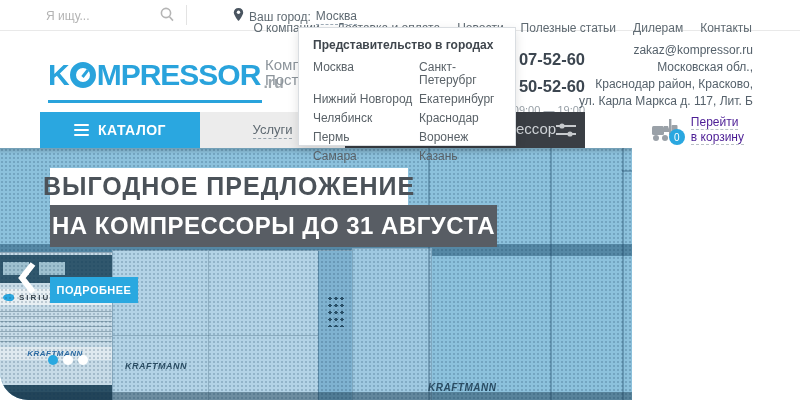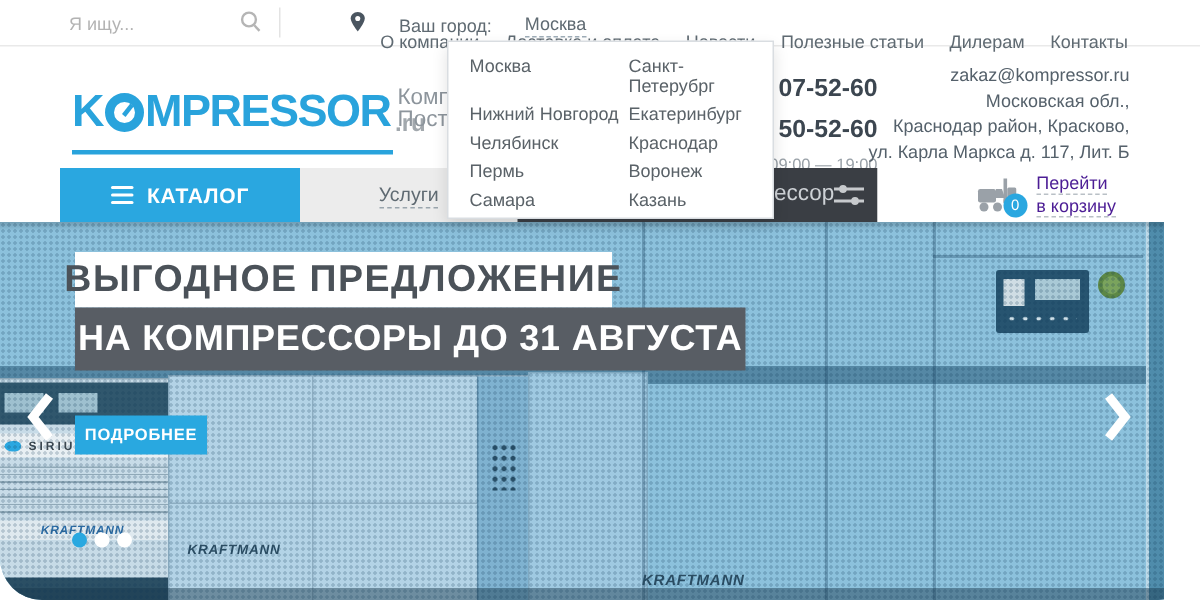--- a/index.html
+++ b/index.html
@@ -5,21 +5,21 @@
   html,body{margin:0;padding:0;background:#fff;font-family:"Liberation Sans",sans-serif;}
   .page{position:relative;width:800px;height:400px;background:#fff;overflow:hidden;border-radius:28px;}
   a,.clickable{cursor:pointer;}
 
   
   .topbar{position:absolute;left:0;top:0;width:800px;height:30px;background:#fff;border-bottom:1px solid #e9e9e9;}
   .search-top{position:absolute;left:44px;top:2px;width:112px;height:26px;border:0;outline:0;font-size:12px;color:#666;font-family:"Liberation Sans",sans-serif;}
   .search-top::placeholder{color:#b3b3b3;}
   .topbar .mag{position:absolute;left:160px;top:7px;}
   .tb-divider{position:absolute;left:186px;top:5px;width:1px;height:20px;background:#e3e3e3;}
-  .city{position:absolute;left:233px;top:8px;display:flex;align-items:center;gap:22px;font-size:12px;color:#5f6a72;}
+  .city{position:absolute;left:233px;top:8px;display:flex;align-items:center;gap:5px;font-size:12px;color:#5f6a72;}
   .city .val{border-bottom:1px dashed #9fadb8;padding-bottom:1px;}
   .topnav{position:absolute;right:48px;top:8px;display:flex;gap:17px;font-size:12px;color:#5f6a72;white-space:nowrap;margin-top:13px;}
 
   
   .logo{position:absolute;left:48px;top:58px;display:flex;align-items:center;font-weight:800;font-size:30px;letter-spacing:-1px;color:#29a3dc;}
   .gauge{display:inline-block;width:14px;height:14px;border:6px solid #29a3dc;border-radius:50%;background:#fff;position:relative;margin:0 1px;}
   .gauge .needle{position:absolute;left:5px;top:0px;width:3px;height:9px;background:#29a3dc;transform:rotate(38deg);transform-origin:bottom center;}
   .logo .ru{font-size:16px;font-weight:bold;color:#a2a8ad;letter-spacing:0;margin-left:3px;align-self:flex-end;}
   .logo-underline{position:absolute;left:48px;top:100px;width:214px;height:3px;background:#29a3dc;}
   .tagline{position:absolute;left:265px;top:57px;font-size:15px;color:#8d959c;line-height:15px;}
@@ -38,21 +38,21 @@
   .menusearch{position:absolute;left:305px;top:0;width:240px;height:36px;background:#3a3e44;}
   .menusearch .q{position:absolute;left:171px;top:8px;font-size:15px;color:#ced2d6;}
   .menusearch .sliders{position:absolute;left:210px;top:9px;}
   .cartzone{position:absolute;left:545px;top:0;width:175px;height:36px;background:#fff;display:flex;align-items:center;justify-content:flex-end;gap:12px;padding-right:16px;box-sizing:border-box;}
   .cart-icon-wrap{position:relative;width:28px;height:26px;}
   .badge{position:absolute;right:-6px;bottom:-2px;width:16px;height:16px;border-radius:50%;background:#2aa7e0;color:#fff;font-size:10px;display:flex;align-items:center;justify-content:center;}
   .cart-label{font-size:12px;color:#4c1d95;line-height:15px;}
   .cart-label span{border-bottom:1px dashed #b9c0c6;display:inline-block;line-height:13px;}
 
   
-  .hero{position:absolute;left:0;top:148px;width:776px;height:252px;background:#8cc1dc;overflow:hidden;}
+  .hero{position:absolute;left:0;top:148px;width:632px;height:252px;background:#8cc1dc;overflow:hidden;}
   .halftone{position:absolute;left:0;top:0;width:100%;height:100%;background-image:radial-gradient(rgba(15,55,85,.20) 1px,transparent 1.4px);background-size:4px 4px;z-index:3;pointer-events:none;}
   .topshadow{position:absolute;left:0;top:0;width:100%;height:6px;background:linear-gradient(rgba(0,0,0,.18),transparent);z-index:3;}
   .band{position:absolute;left:0;top:96px;width:800px;height:12px;background:rgba(30,80,110,.5);z-index:0;}
   .floor{position:absolute;left:0;top:244px;width:800px;height:8px;background:rgba(25,55,75,.45);z-index:2;}
 
   .mA{position:absolute;left:-8px;top:104px;width:126px;height:148px;background:#c7dbe7;border:1px solid rgba(30,70,95,.35);z-index:1;}
   .mA-top{position:absolute;left:2px;top:2px;width:120px;height:28px;background:#30576d;}
   .mA-top i{position:absolute;top:7px;width:26px;height:13px;background:#9ec0cf;}
   .mA-top i.s1{left:8px;} .mA-top i.s2{left:44px;}
   .mA-sirius{position:absolute;left:4px;top:36px;width:116px;height:16px;background:#e8eff3;display:flex;align-items:center;gap:5px;padding-left:6px;box-sizing:border-box;}
@@ -260,20 +260,21 @@
     </div>
 
     <div class="dots-nav">
       <span class="dot active clickable"></span>
       <span class="dot clickable"></span>
       <span class="dot clickable"></span>
     </div>
   </div>
 
   <div class="dropdown">
+    <div class="dd-title">Представительство в городах</div>
     <div class="dd-grid">
       <span class="clickable">Москва</span>
       <span class="clickable">Санкт-Петерубрг</span>
       <span class="clickable">Нижний Новгород</span>
       <span class="clickable">Екатеринбург</span>
       <span class="clickable">Челябинск</span>
       <span class="clickable">Краснодар</span>
       <span class="clickable">Пермь</span>
       <span class="clickable">Воронеж</span>
       <span class="clickable">Самара</span>

